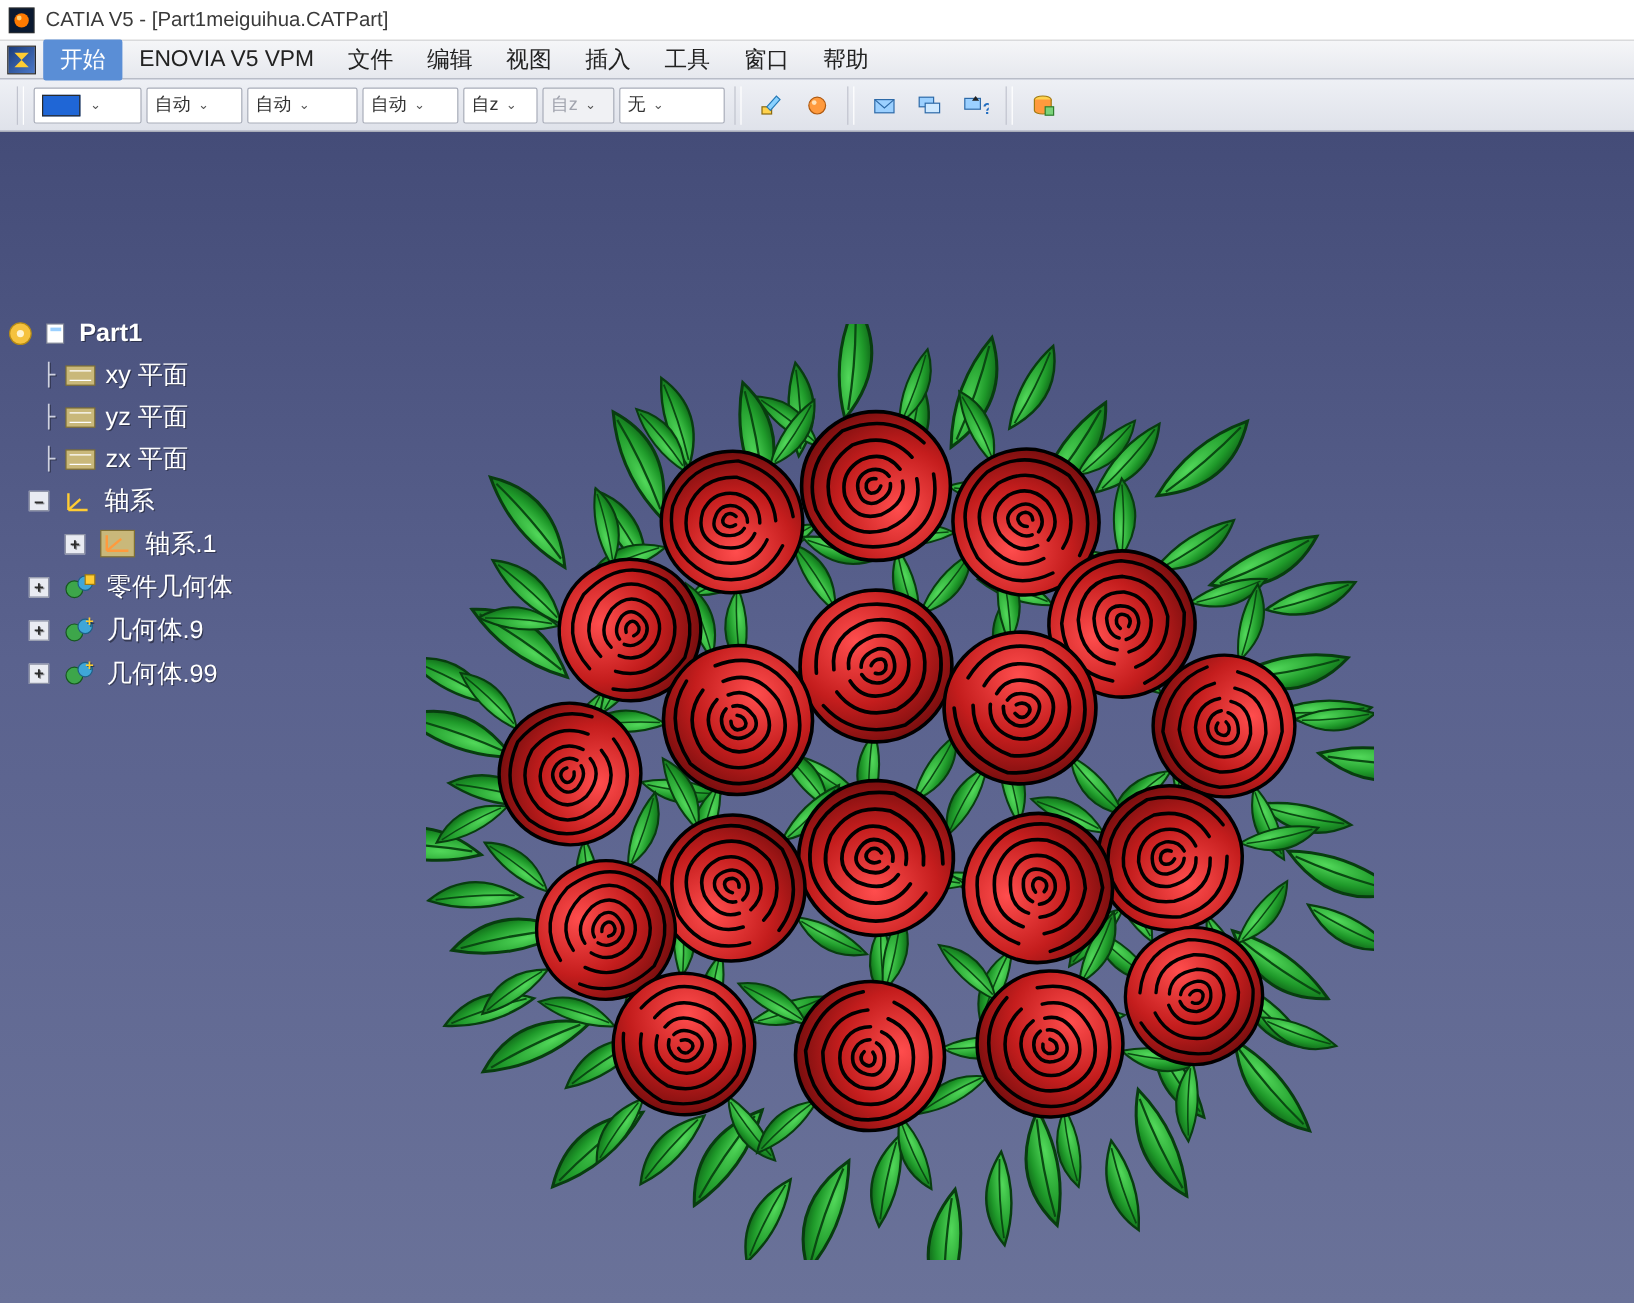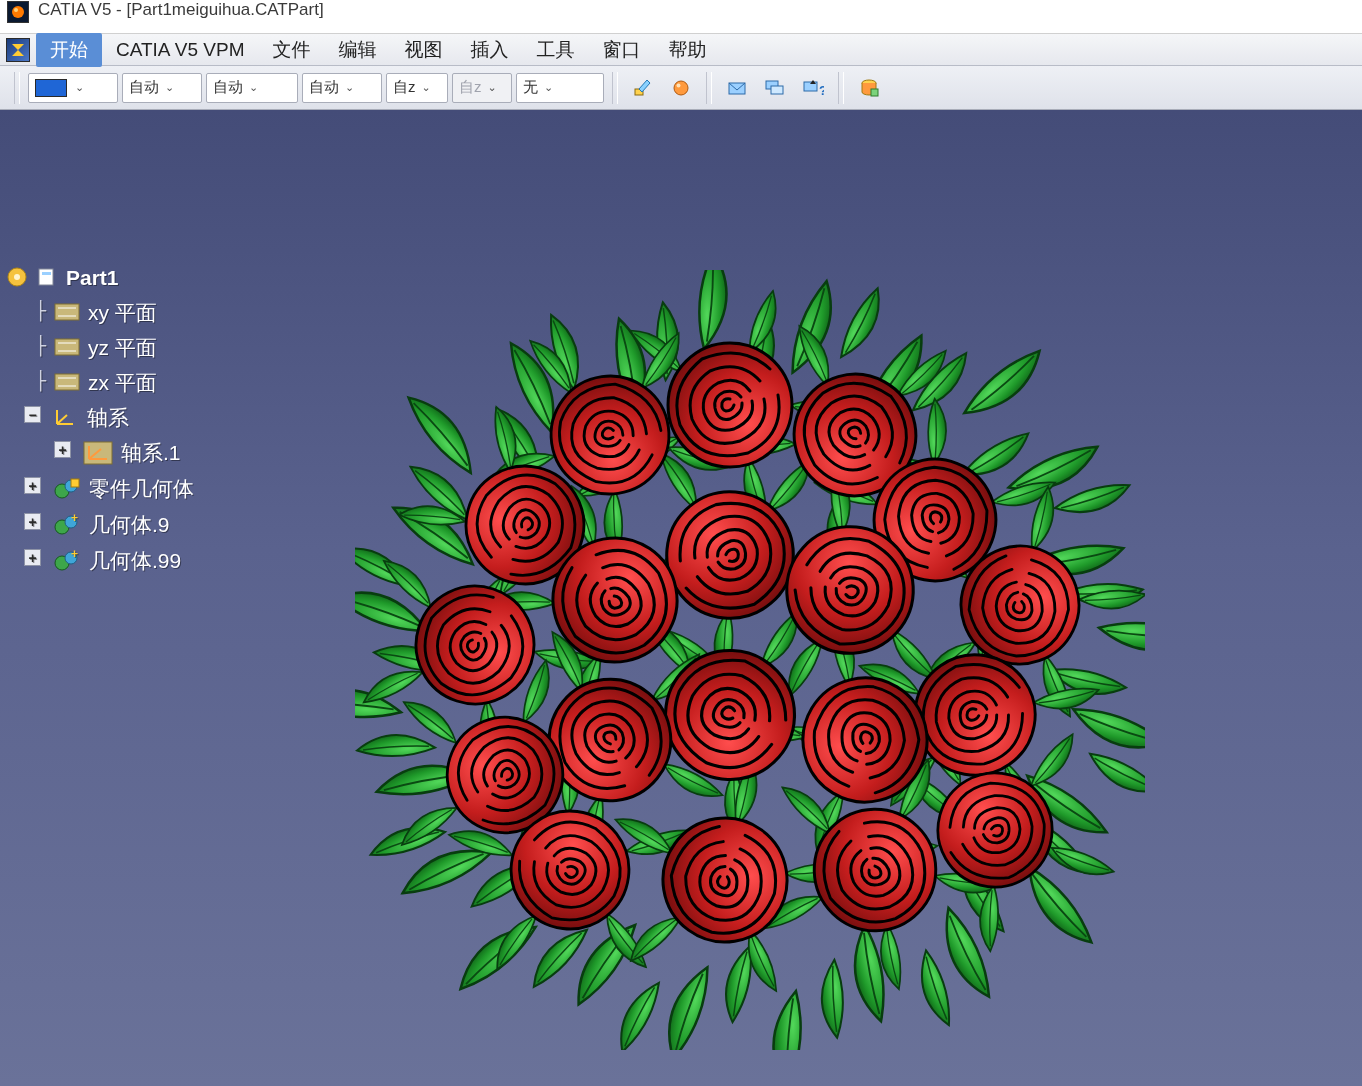--- a/index.html
+++ b/index.html
@@ -3,21 +3,21 @@
   <meta charset="utf-8">
   <style>
     * { box-sizing: border-box; margin: 0; padding: 0; }
     html, body { width: 1362px; height: 1086px; font-family: "Microsoft YaHei", "SimSun", Arial, sans-serif; overflow: hidden; }
     body { background: #4d5584; }
 
     
     .titlebar {
       height: 34px;
       background: #ffffff;
-      display: flex; align-items: flex-start;
+      display: flex; align-items: center;
       padding: 0 6px;
       border-bottom: 1px solid #d0d0d0;
       font-size: 17px; color: #3a3a3a;
     }
     .titlebar .app-icon {
       width: 24px; height: 24px; margin-right: 8px;
       display: flex; align-items: center; justify-content: center;
     }
     .titlebar .app-icon svg { display:block; }
 
@@ -80,21 +80,21 @@
 
     
     .tree {
       position:absolute; top:150px; left:6px;
       color:#fff; font-size:21px; line-height:1.1;
       text-shadow: 1px 1px 0 rgba(0,0,0,.4);
     }
     .tree ul { list-style:none; padding-left:0; margin:0; position:relative;}
     .tree li { margin:0; padding:0; position:relative;}
     .tree-row {
-      display:flex; align-items:flex-start; gap:8px;
+      display:flex; align-items:center; gap:8px;
       padding: 6px 4px 6px 0;
     }
     .tree-row.first { font-weight:600; }
     .tree .branch {
       display:inline-block; width:22px; text-align:right; color:#cfd2e1; font-family:monospace; font-size:18px;
     }
     .tree .toggle {
       width:17px; height:17px; background:#e9ebf2; border:1px solid #8e93a6; color:#2b2b2b;
       display:inline-flex; align-items:center; justify-content:center; font-size:14px; line-height:1;
       margin-right:4px; font-weight:700;
@@ -121,21 +121,21 @@
   <span>CATIA V5 - [Part1meiguihua.CATPart]</span>
 </div>
 
 <div class="menubar">
   <span class="start-icon">
     <svg width="16" height="16" viewBox="0 0 16 16">
         <polygon points="2,2 14,2 8,8 14,14 2,14 8,8" fill="#ffcc33"></polygon>
       </svg>
   </span>
   <span class="menu-item active">开始</span>
-  <span class="menu-item">CATIA V5 VPM</span>
+  <span class="menu-item">ENOVIA V5 VPM</span>
   <span class="menu-item">文件</span>
   <span class="menu-item">编辑</span>
   <span class="menu-item">视图</span>
   <span class="menu-item">插入</span>
   <span class="menu-item">工具</span>
   <span class="menu-item">窗口</span>
   <span class="menu-item">帮助</span>
 </div>
 
 <div class="toolbar">

